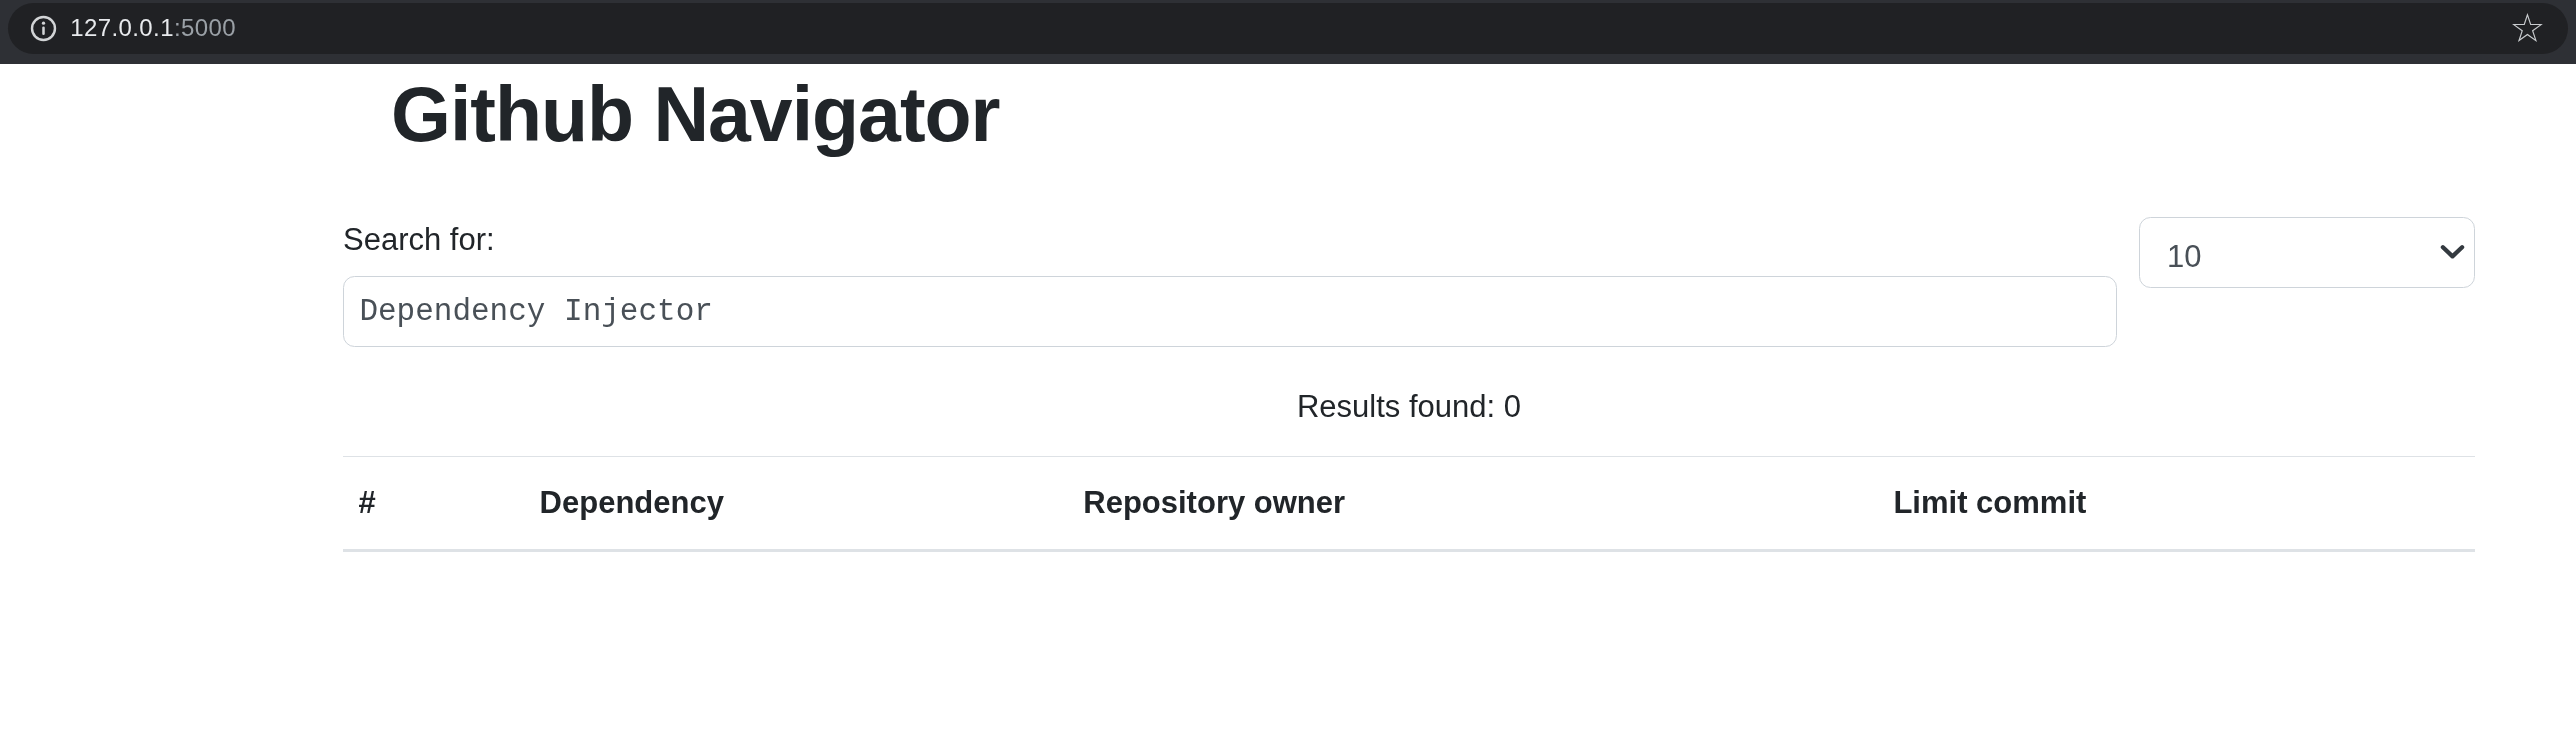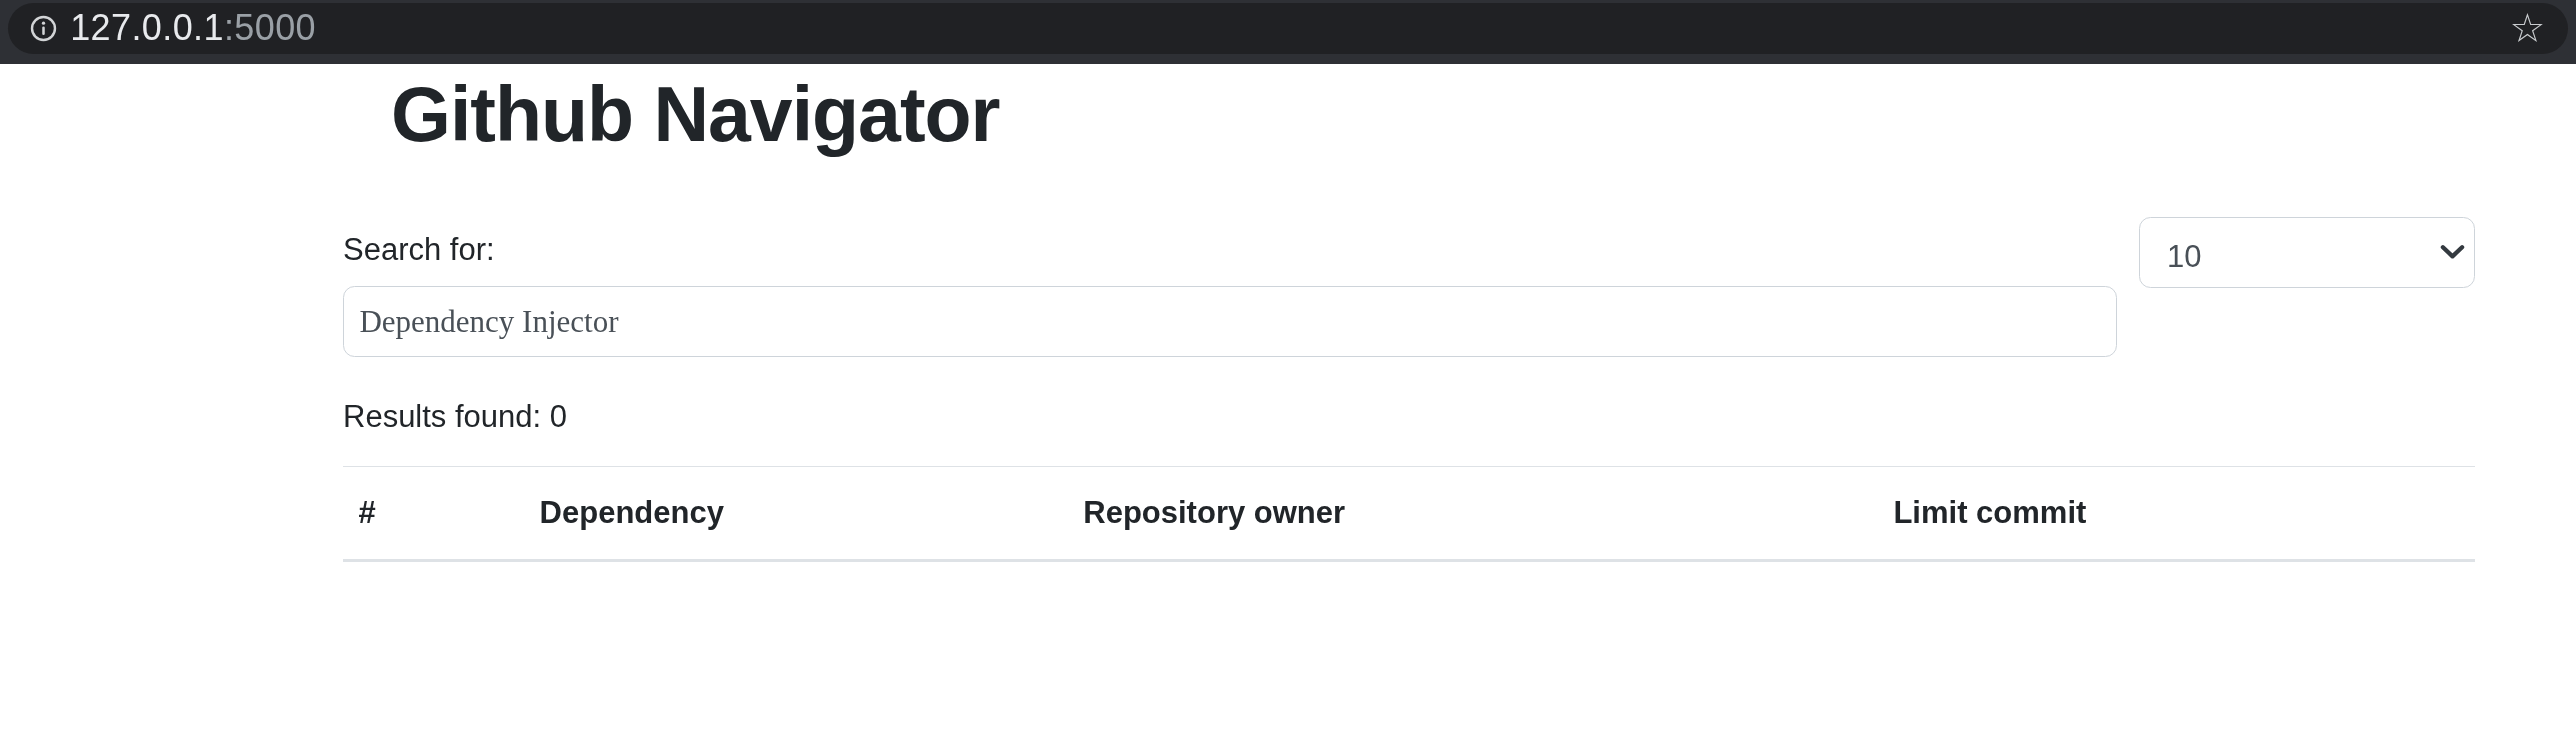--- a/index.html
+++ b/index.html
@@ -36,21 +36,21 @@
     display:flex;
     align-items:center;
   }
   .omnibox .info-icon{
     margin-left:21px;
     flex:0 0 auto;
     display:block;
   }
   .url{
     margin-left:12.5px;
-    font-size:36px;
+    font-size:24px;
     letter-spacing:0.4px;
     color:var(--url-text);
     white-space:nowrap;
   }
   .url .port{color:var(--url-muted);}
   .omnibox .spacer{flex:1;}
   .star{
     margin-right:23px;
     font-size:40px;
     line-height:1;
@@ -68,37 +68,37 @@
     font-weight:700;
     letter-spacing:-1px;
     color:var(--page-text);
     margin-left:48px;
   }
   .form-row{
     margin-top:57px;
     display:flex;
     gap:22px;
   }
-  .search-col{flex:1;margin-top:10px;}
+  .search-col{flex:1;}
   .limit-col{width:336px;flex:0 0 auto;}
   label{
     display:block;
     font-size:31px;
     line-height:46px;
     color:var(--page-text);
     margin-bottom:13.5px;
   }
   input.form-control{
     display:block;
     width:100%;
     height:71px;
     border:1.9px solid var(--input-border);
     border-radius:11.5px;
     padding:0 15.4px;
-    font-family:Liberation Serif, serif;
+    font-family:Liberation Mono, monospace;
     font-size:31px;
     color:var(--input-text);
     background:#fff;
     outline:none;
   }
   .select-wrap{position:relative;}
   select.form-select{
     display:block;
     width:100%;
     height:71px;
@@ -118,20 +118,21 @@
     right:9.6px; top:50%;
     transform:translateY(-50%);
     pointer-events:none;
     display:block;
   }
   .results{
     margin-top:37px;
     font-size:31px;
     line-height:46px;
     color:var(--page-text);
+    text-align:center;
   }
   table.results-table{
     margin-top:26px;
     width:100%;
     border-collapse:collapse;
   }
   table.results-table th{
     text-align:left;
     font-size:31px;
     line-height:46px;

